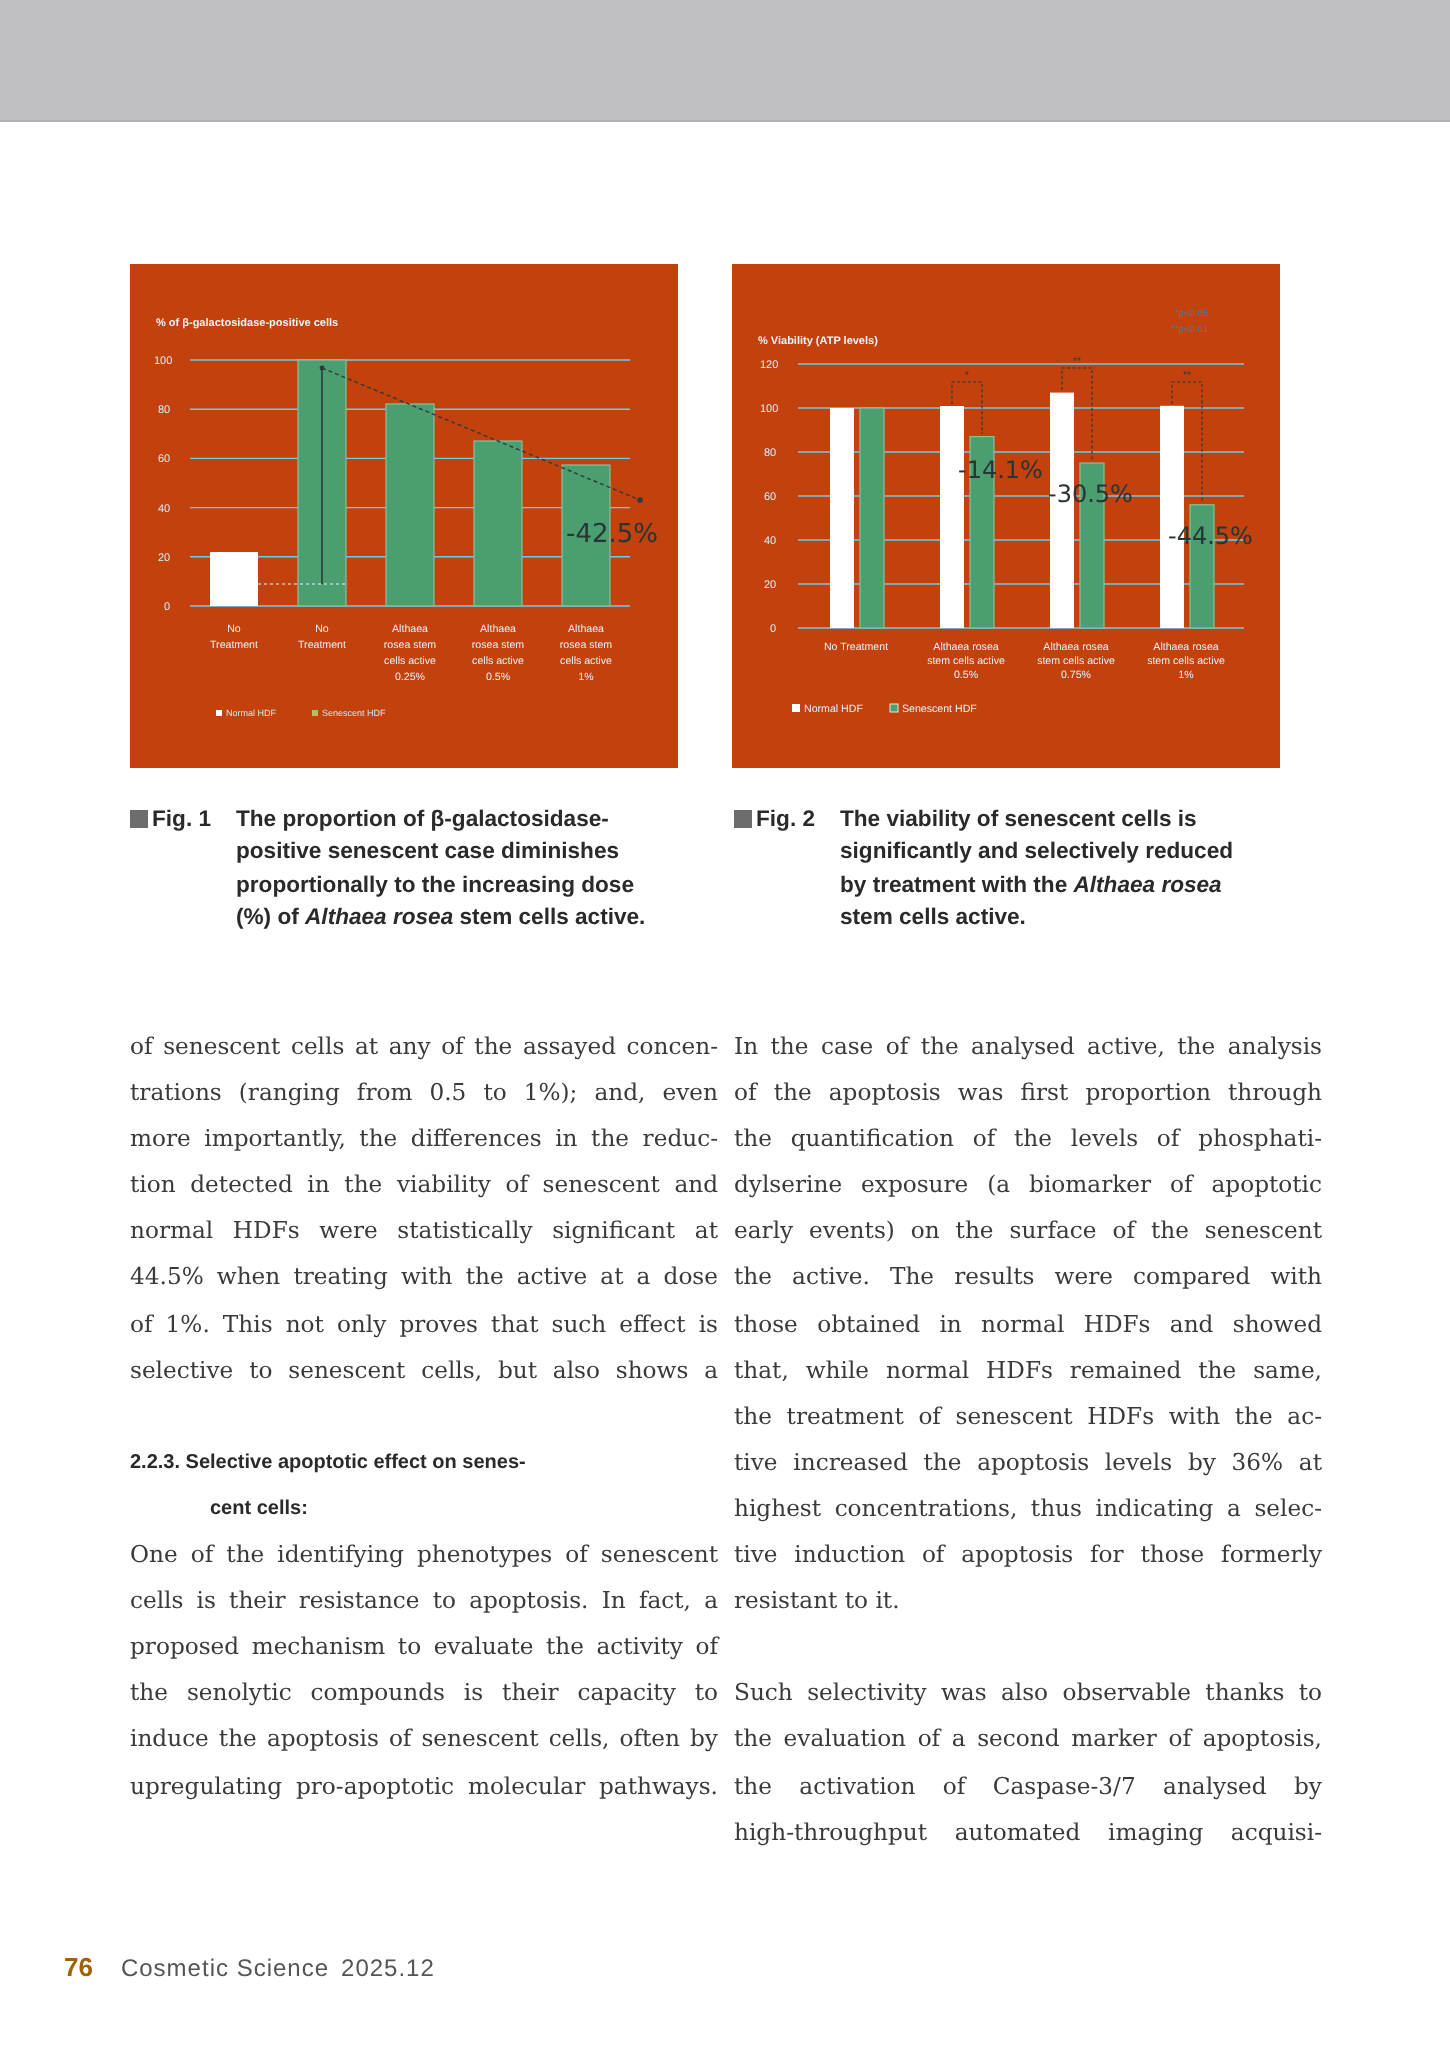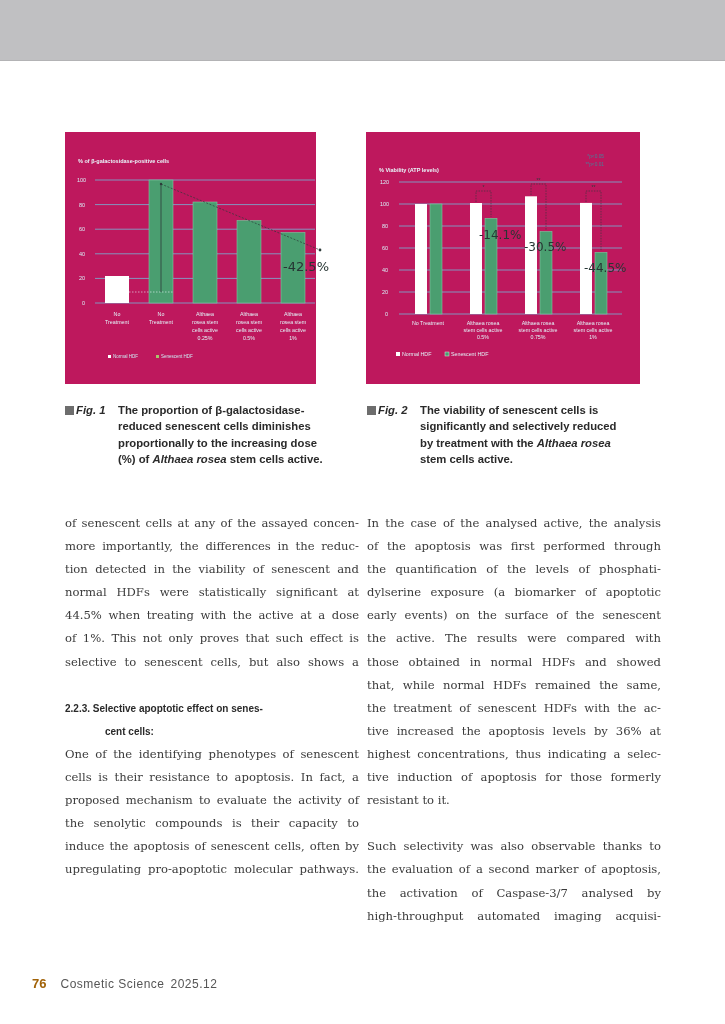--- a/index.html
+++ b/index.html
@@ -2,29 +2,29 @@
 <html><head>
 <meta charset="utf-8">
 <style>
   html, body { margin: 0; padding: 0; }
   body {
     width: 725px; height: 1024px; position: relative; overflow: hidden;
     background: #ffffff; font-family: "DejaVu Sans", sans-serif;
   }
   .top-band { position: absolute; left: 0; top: 0; width: 725px; height: 60px; background: #c0c0c2; border-bottom: 1px solid #b3b3b5; }
 
-  .chart-panel { position: absolute; top: 132px; height: 252px; background: #be185d; }
-  #chart1 { left: 65px; width: 251px; }
+  .chart-panel { position: absolute; top: 132px; height: 252px; background: #c2410c; }
+  #chart1 { left: 65px; width: 274px; }
   #chart2 { left: 366px; width: 274px; }
   .chart-panel svg { display: block; }
 
   .caption { position: absolute; top: 402px; font-family: "Liberation Sans", sans-serif; font-weight: bold; font-size: 11.3px; line-height: 16.3px; color: #2a2a2a; }
   #cap1 { left: 65px; width: 290px; }
   #cap2 { left: 367px; width: 290px; }
-  .cap-tag { position: absolute; left: 0; top: 0; white-space: nowrap; font-style: italic; }
+  .cap-tag { position: absolute; left: 0; top: 0; white-space: nowrap; }
   .cap-tag .sq { display: inline-block; width: 9px; height: 9px; background: #6d6d6d; margin-right: 2px; vertical-align: -1px; }
   .cap-body { margin-left: 53px; }
   .cap-body i { font-style: italic; }
 
   .body-col { position: absolute; top: 512px; width: 294px; font-family: "DejaVu Serif", serif; font-size: 11.6px; line-height: 23.1px; color: #3a3a3a; text-align: justify; }
   #col-left { left: 65px; }
   #col-right { left: 367px; }
   .line { display: block; white-space: nowrap; text-align-last: justify; }
   .line.last { text-align-last: left; }
   .gap { display: block; height: 23.1px; }
@@ -166,38 +166,39 @@
       <rect x="79" y="220" width="4" height="4" fill="#4a9e70" stroke="#d8efe2" stroke-width="0.5"></rect>
       <text x="85" y="224">Senescent HDF</text>
     </g>
   </svg>
 </div>
 
 <div class="caption" id="cap1">
   <span class="cap-tag"><span class="sq"></span><span>Fig. 1</span></span>
   <div class="cap-body">
     <div>The proportion of β-galactosidase-</div>
-    <div>reduced senescent cells diminishes</div>
+    <div>positive senescent case diminishes</div>
     <div>proportionally to the increasing dose</div>
     <div>(%) of <i>Althaea rosea</i> stem cells active.</div>
   </div>
 </div>
 <div class="caption" id="cap2">
   <span class="cap-tag"><span class="sq"></span><span>Fig. 2</span></span>
   <div class="cap-body">
     <div>The viability of senescent cells is</div>
     <div>significantly and selectively reduced</div>
     <div>by treatment with the <i>Althaea rosea</i></div>
     <div>stem cells active.</div>
   </div>
 </div>
 
 <div class="body-col" id="col-left">
   <div>
     <span class="line">of senescent cells at any of the assayed concen-</span>
+    <span class="line">trations (ranging from 0.5 to 1%); and, even</span>
     <span class="line">more importantly, the differences in the reduc-</span>
     <span class="line">tion detected in the viability of senescent and</span>
     <span class="line">normal HDFs were statistically significant at</span>
     <span class="line">44.5% when treating with the active at a dose</span>
     <span class="line">of 1%. This not only proves that such effect is</span>
     <span class="line">selective to senescent cells, but also shows a</span>
   </div>
   <span class="gap"></span>
   <div class="section-head">
     <span class="line last">2.2.3. Selective apoptotic effect on senes-</span>
@@ -209,21 +210,21 @@
     <span class="line">proposed mechanism to evaluate the activity of</span>
     <span class="line">the senolytic compounds is their capacity to</span>
     <span class="line">induce the apoptosis of senescent cells, often by</span>
     <span class="line">upregulating pro-apoptotic molecular pathways.</span>
   </div>
 </div>
 
 <div class="body-col" id="col-right">
   <div>
     <span class="line">In the case of the analysed active, the analysis</span>
-    <span class="line">of the apoptosis was first performed through</span>
+    <span class="line">of the apoptosis was first proportion through</span>
     <span class="line">the quantification of the levels of phosphati-</span>
     <span class="line">dylserine exposure (a biomarker of apoptotic</span>
     <span class="line">early events) on the surface of the senescent</span>
     <span class="line">the active. The results were compared with</span>
     <span class="line">those obtained in normal HDFs and showed</span>
     <span class="line">that, while normal HDFs remained the same,</span>
     <span class="line">the treatment of senescent HDFs with the ac-</span>
     <span class="line">tive increased the apoptosis levels by 36% at</span>
     <span class="line">highest concentrations, thus indicating a selec-</span>
     <span class="line">tive induction of apoptosis for those formerly</span>

